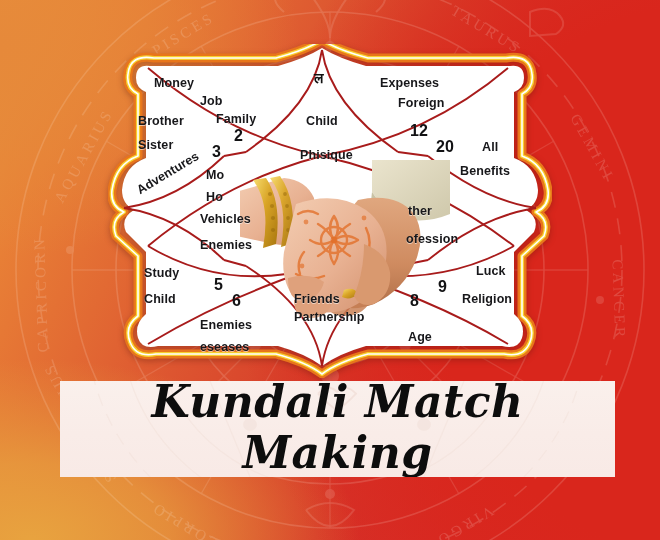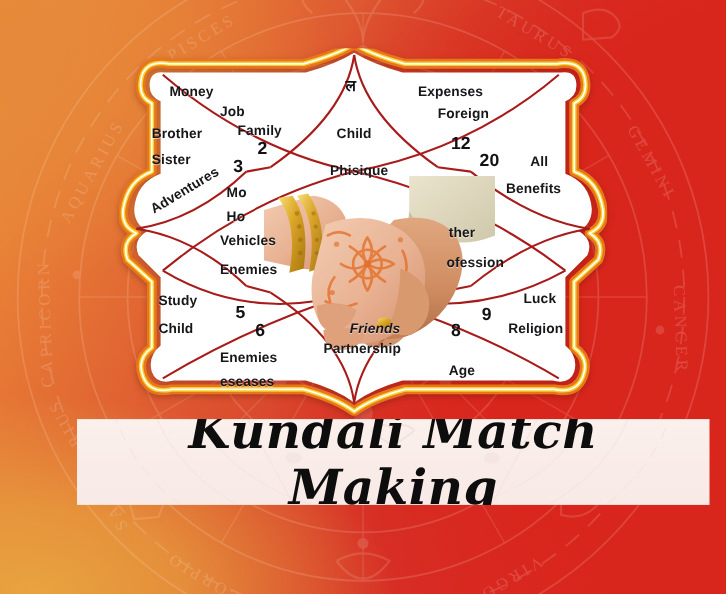--- a/index.html
+++ b/index.html
@@ -62,24 +62,23 @@
     font-family:"DejaVu Sans", sans-serif;white-space:nowrap;
   }
   .rot{transform:rotate(-31deg);transform-origin:left center;}
 
   
   .hands{position:absolute;left:240px;top:148px;width:210px;height:185px;pointer-events:none;}
   .hands svg{width:100%;height:100%;display:block;}
 
   
   .banner{
-    position:absolute;left:70px;top:381px;width:555px;height:78px;
+    position:absolute;left:60px;top:381px;width:555px;height:96px;
     background:linear-gradient(180deg,#faf0ec 0%,#f9ece8 55%,#f8eae6 100%);
     overflow:hidden;
-    padding-left:20px;
   }
   .banner-deco{position:absolute;inset:0;opacity:.4;}
   .banner-deco svg{width:100%;height:100%;display:block;}
   .banner-title{
     position:absolute;left:0;right:0;top:50%;transform:translateY(-52%);
     text-align:center;
     font-family:"DejaVu Serif", serif;
     font-style:italic;font-weight:700;
     font-size:44px;letter-spacing:.5px;color:#0d0d0d;
   }
@@ -343,21 +342,21 @@
     <span class="lbl" style="left:36px;top:222px;">Study</span>
     <span class="lbl" style="left:36px;top:248px;">Child</span>
     <span class="num" style="left:106px;top:232px;">5</span>
     <span class="num" style="left:124px;top:248px;">6</span>
     <span class="lbl" style="left:92px;top:274px;">Enemies</span>
     <span class="lbl" style="left:92px;top:296px;">eseases</span>
 
     <span class="lbl" style="left:198px;top:70px;">Child</span>
     <span class="lbl" style="left:192px;top:104px;">Phisique</span>
 
-    <span class="lbl" style="left:210px;top:248px;font-style:italic;">Friends</span>
+    <span class="lbl" style="left:186px;top:248px;">Friends</span>
     <span class="lbl" style="left:186px;top:266px;">Partnership</span>
 
     <span class="lbl" style="left:272px;top:32px;">Expenses</span>
     <span class="lbl" style="left:290px;top:52px;">Foreign</span>
     <span class="num" style="left:302px;top:78px;text-align:center;">12</span>
     <span class="num" style="left:328px;top:94px;">20</span>
     <span class="lbl" style="left:374px;top:72px;margin-top:24px;">All</span>
     <span class="lbl" style="left:352px;top:104px;margin-top:16px;">Benefits</span>
 
     <span class="lbl" style="left:300px;top:160px;">ther</span>

